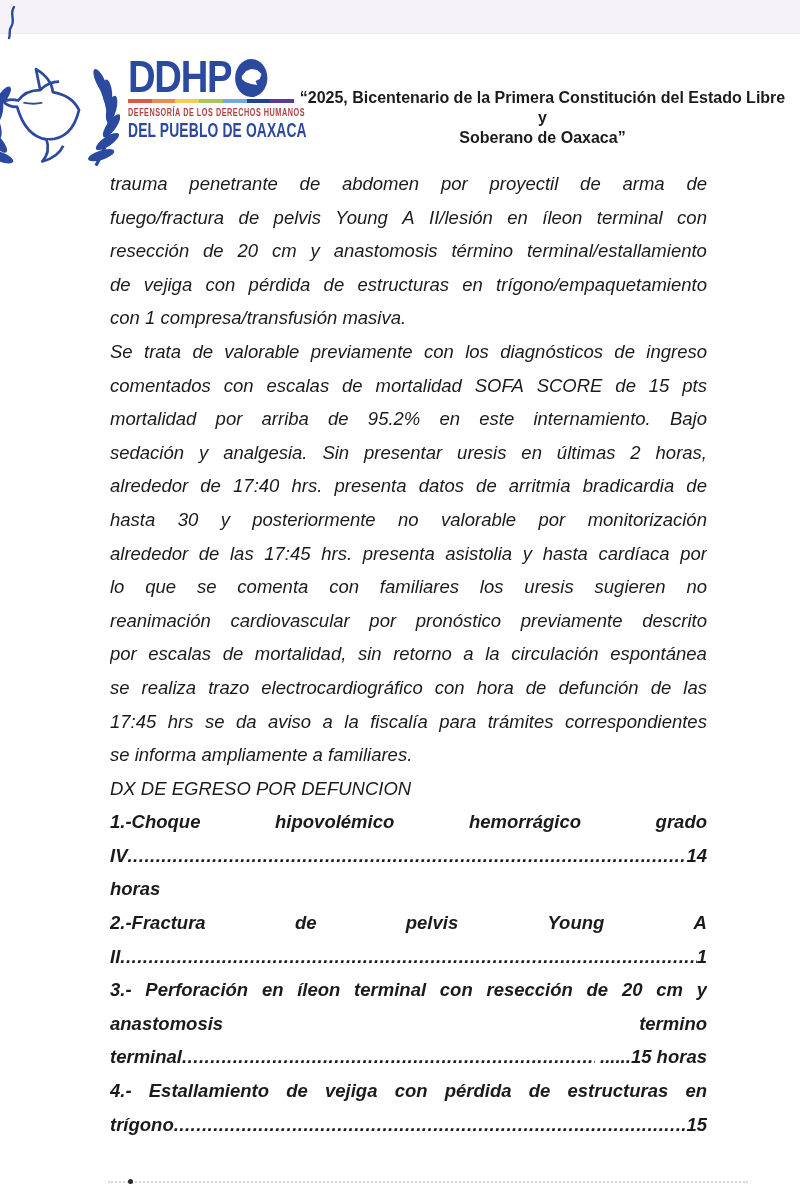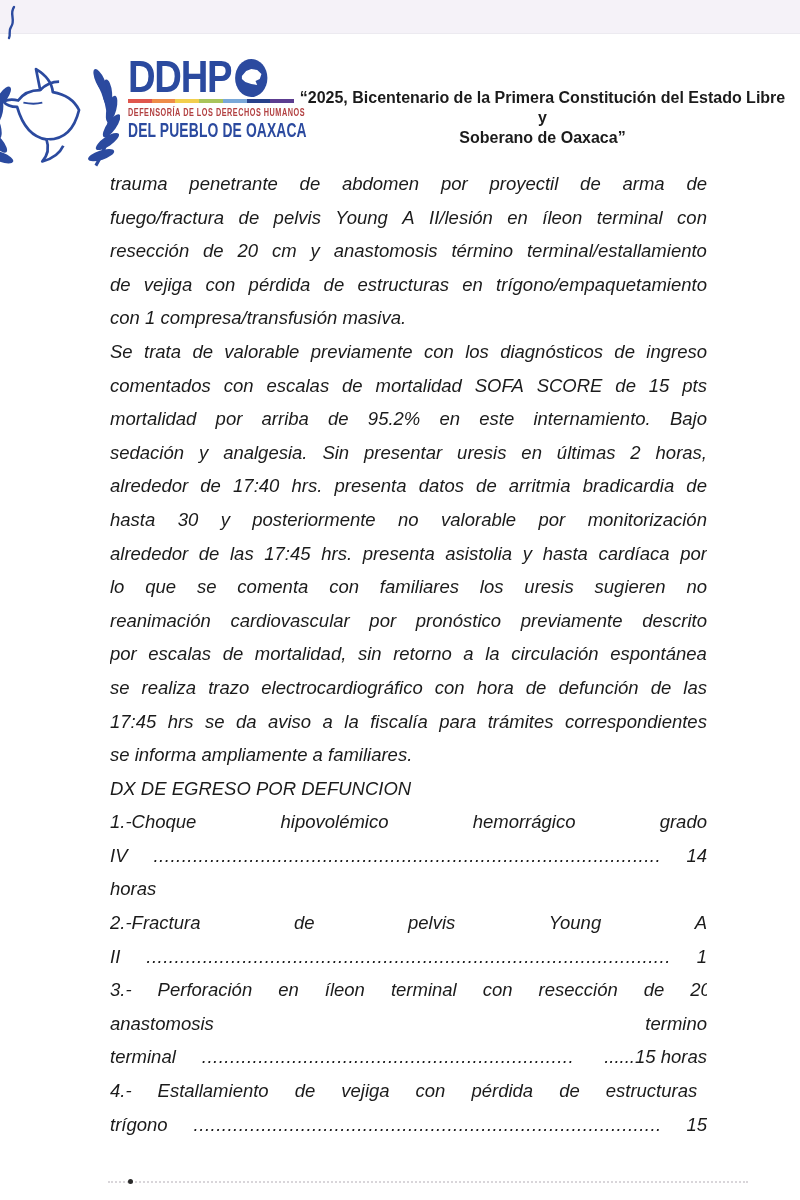--- a/index.html
+++ b/index.html
@@ -46,21 +46,21 @@
 
   
   .doc-body {
     position:absolute; left:110px; top:167px; width:597px;
     font-style:italic; font-size:18.5px; color:#1b1b1b;
   }
   .line { height:33.6px; line-height:33.6px; overflow:hidden; }
   .line.justify { display:flex; justify-content:space-between; }
   .line.leader  { display:flex; }
   .line.plain   { display:block; white-space:nowrap; }
-  .line.bold    { font-weight:normal;gap:26px; }
+  .line.bold    { font-weight:bold; }
   .lead-left  { flex:0 0 auto; }
   .lead-dots  { flex:1 1 auto; overflow:hidden; white-space:nowrap; letter-spacing:0.5px; }
   .lead-right { flex:0 0 auto; white-space:pre; }
 
   
   .bottom-faint {
     position:absolute; left:108px; top:1181px; width:640px; height:0;
     border-top:2px dotted #d9d6da;
   }
   .bottom-dot {

